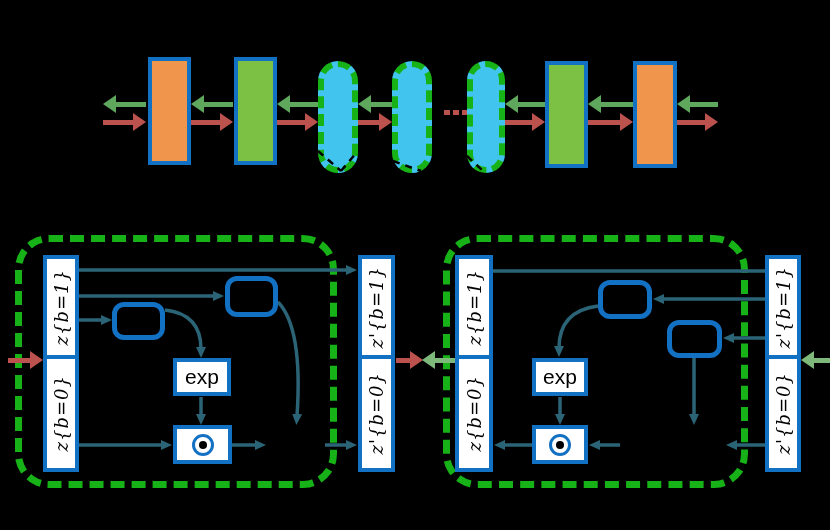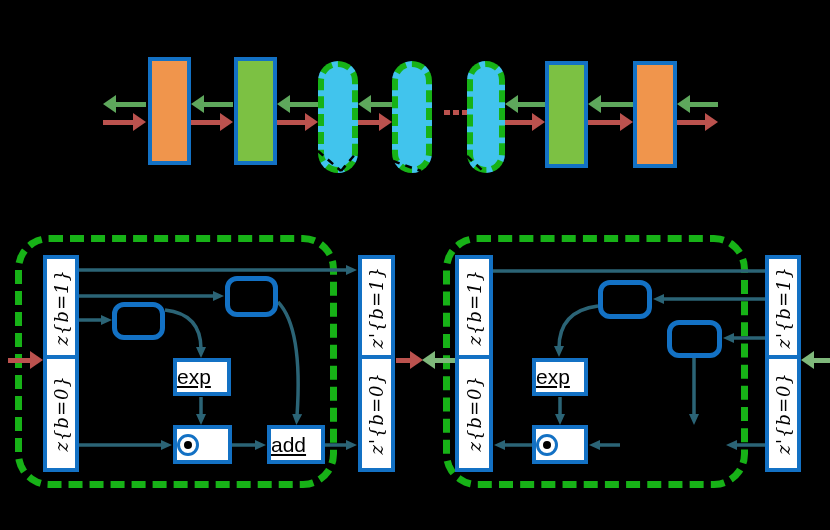--- a/index.html
+++ b/index.html
@@ -32,22 +32,22 @@
   
   .vbox{position:absolute;display:flex;flex-direction:column;}
   .vseg{box-sizing:border-box;border:4px solid var(--border-blue);background:var(--box-fill);
         display:flex;align-items:center;justify-content:center;}
   .vseg + .vseg{margin-top:-4px;}
   .vlabel{writing-mode:vertical-rl;transform:rotate(180deg);
           font:italic 18px "DejaVu Serif",serif;color:var(--label-text);letter-spacing:1px;white-space:nowrap;}
   
   .nnbox{position:absolute;box-sizing:border-box;border:5px solid var(--border-blue);border-radius:12px;background:transparent;}
   .opbox{position:absolute;box-sizing:border-box;border:4px solid var(--border-blue);background:var(--box-fill);
-         display:flex;align-items:center;
-         font:21px "Liberation Sans",sans-serif;color:var(--label-text);text-decoration:underline;}
+         display:flex;align-items:center;justify-content:center;
+         font:21px "Liberation Sans",sans-serif;color:var(--label-text);}
   .opbox.split{padding:0;}
   .sub-black{flex:0 0 44%;height:100%;background:#000;}
   .sub-white{flex:1;height:100%;background:var(--box-fill);display:flex;align-items:center;justify-content:center;}
   .odot{width:22px;height:22px;box-sizing:border-box;border:3px solid var(--border-blue);border-radius:50%;
         display:flex;align-items:center;justify-content:center;background:var(--box-fill);}
   .odot-dot{width:8px;height:8px;background:#000;border-radius:50%;}
 </style>
 </head>
 <body>
 
@@ -179,23 +179,20 @@
   <div class="nnbox" style="left:112px;top:302px;width:53px;height:38px"></div>
   <div class="nnbox" style="left:225px;top:276px;width:53px;height:41px"></div>
   <div class="opbox" style="left:173px;top:358px;width:58px;height:38px">
       <span>exp</span>
     </div>
   <div class="opbox" style="left:173px;top:425px;width:59px;height:39px">
     <span class="odot" aria-label="⊙">
         <span class="odot-dot"></span>
       </span>
   </div>
-  <div class="opbox" style="left:267px;top:425px;width:58px;height:39px">
-      <span>add</span>
-    </div>
 
   <div class="vbox" style="left:455px;top:255px;width:38px">
     <div class="vseg" style="height:104px">
         <span class="vlabel">z{b=1}</span>
       </div>
     <div class="vseg" style="height:117px">
         <span class="vlabel">z{b=0}</span>
       </div>
   </div>
   <div class="vbox" style="left:765px;top:255px;width:36px">

